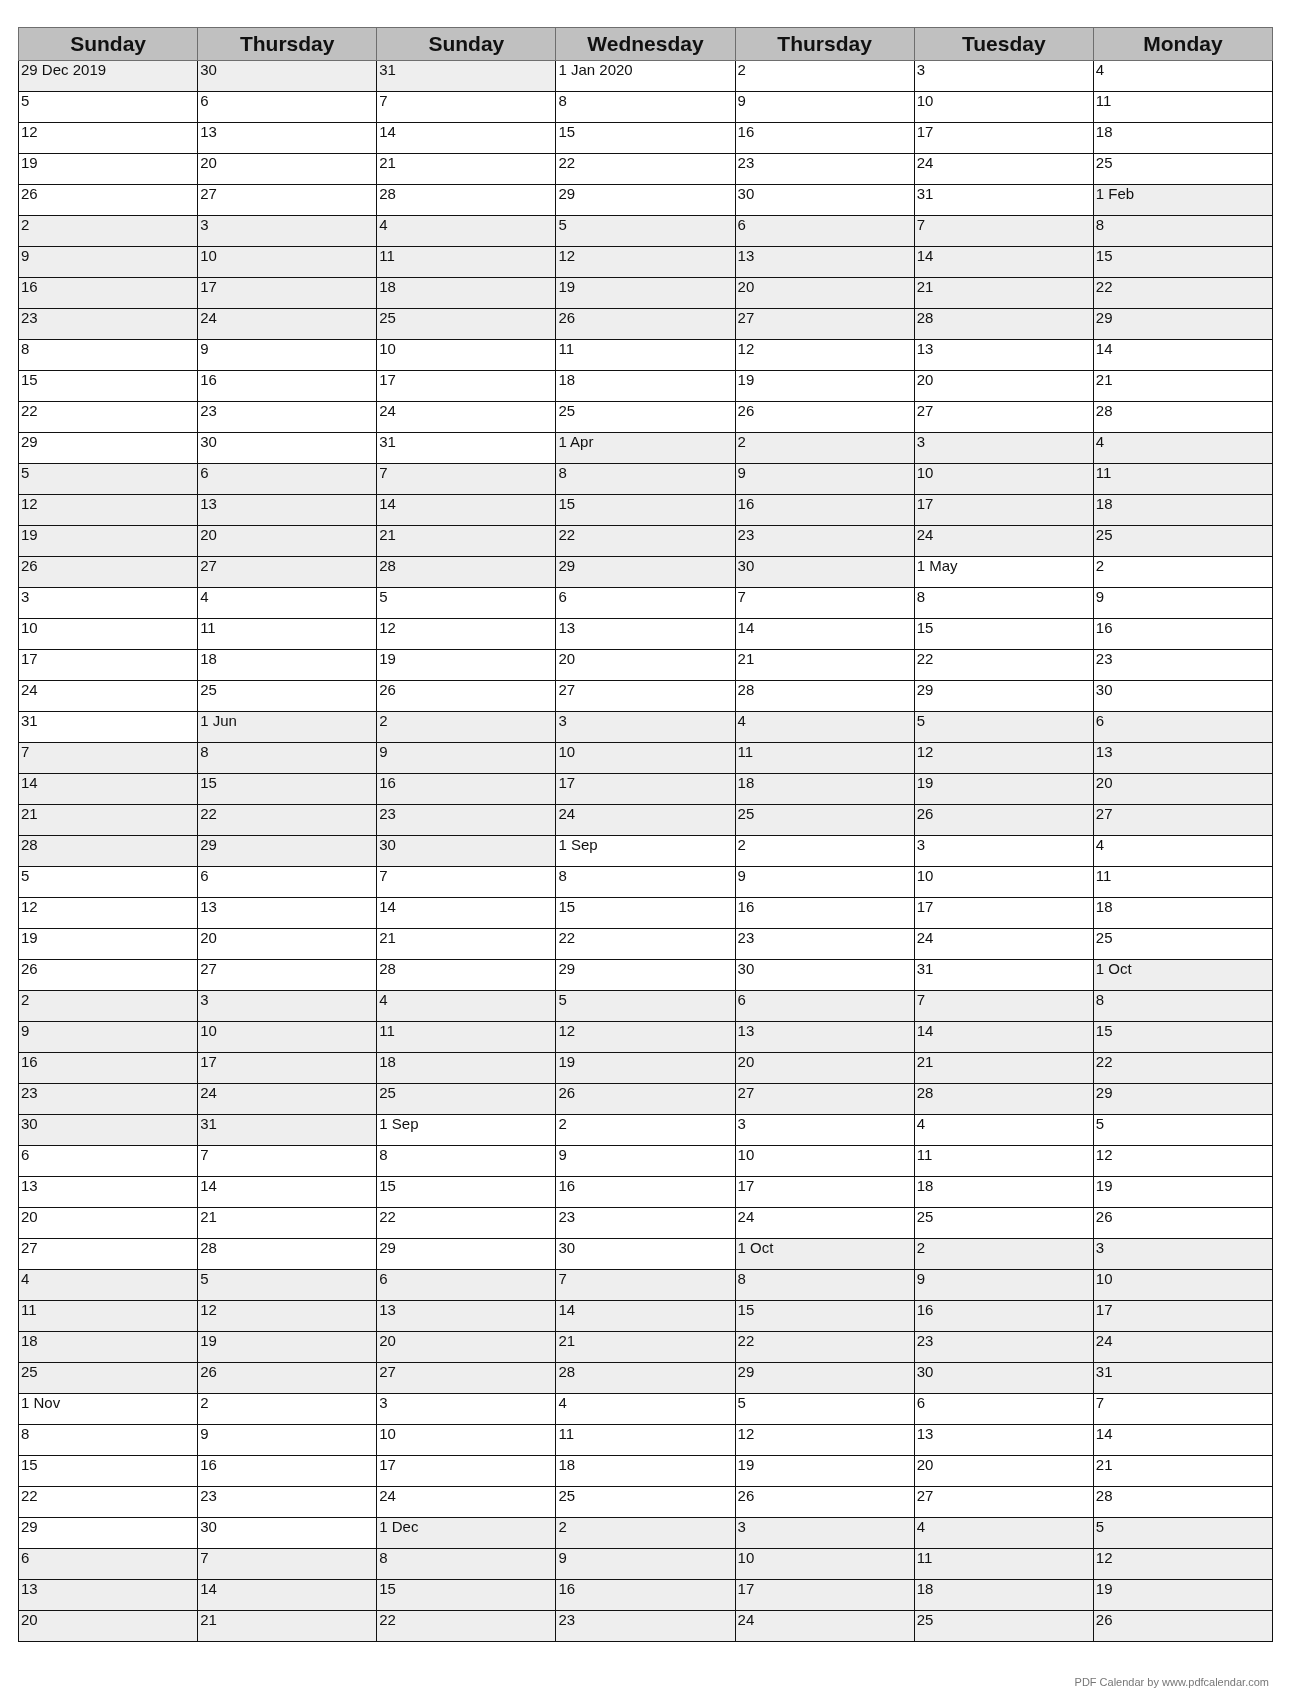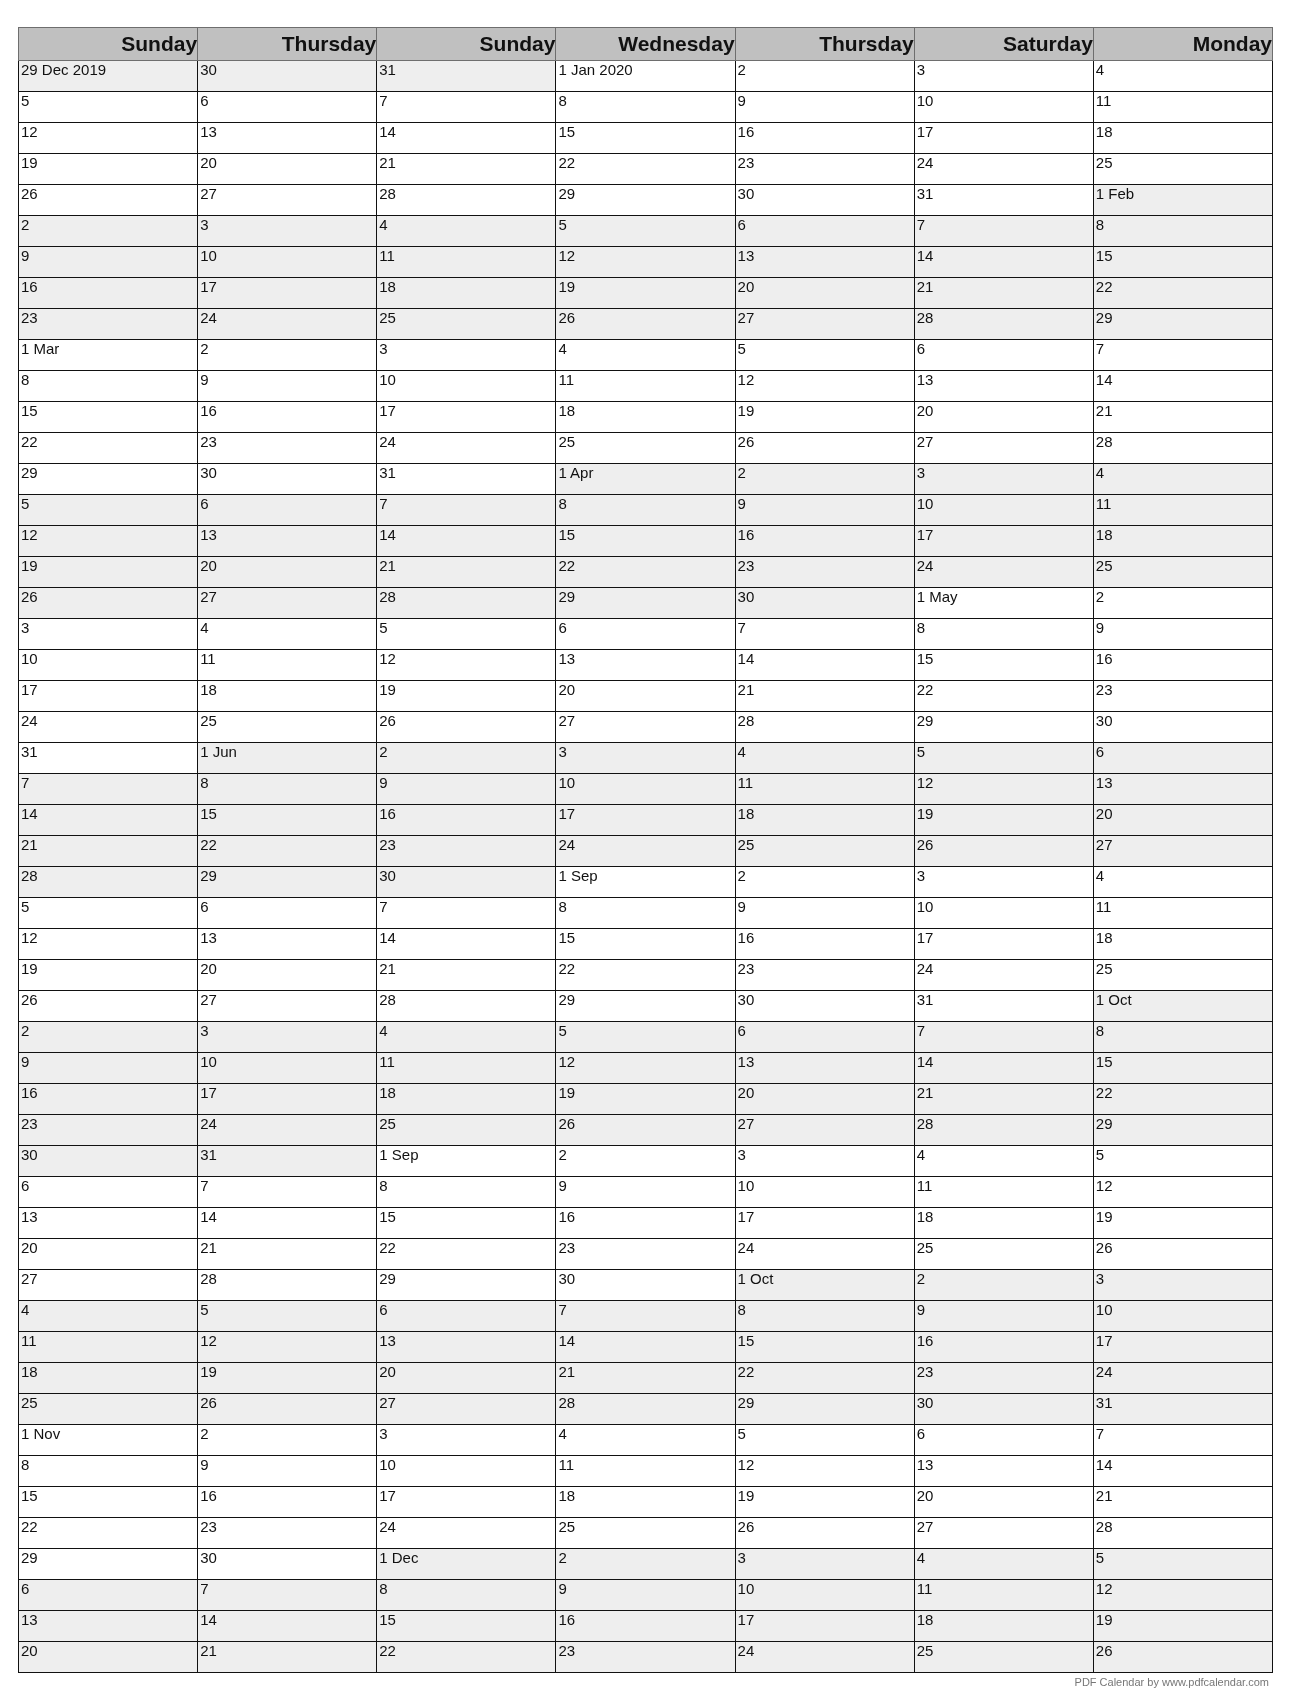--- a/index.html
+++ b/index.html
@@ -4,21 +4,21 @@
 <style>
   html, body { margin: 0; padding: 0; background: #ffffff; }
   body { width: 1297px; height: 1705px; position: relative; overflow: hidden;
          font-family: "Liberation Sans", "DejaVu Sans", sans-serif; color: #111; }
   #calendar {
     position: absolute; left: 18px; top: 27px; width: 1255px;
     border-collapse: collapse; table-layout: fixed;
   }
   #calendar th {
     background: #c0c0c0; height: 32px; font-size: 21px; font-weight: bold;
-    border: 1.5px solid #6e6e6e; text-align: right; padding: 0; color: #111;
+    border: 1.5px solid #6e6e6e; text-align: center; padding: 0; color: #111;
   }
   #calendar td {
     height: 30px; border: 1.5px solid #111; padding: 0 0 0 2px;
     vertical-align: top; font-size: 15px; line-height: 18px;
     background: #ffffff; overflow: hidden; white-space: nowrap;
   }
   #calendar td.shaded { background: #eeeeee; }
   #footer {
     position: absolute; right: 28px; top: 1676px;
     font-size: 11px; color: #777;
@@ -28,21 +28,21 @@
 <body>
 
 <table id="calendar">
   <thead>
     <tr>
       <th>Sunday</th>
       <th>Thursday</th>
       <th>Sunday</th>
       <th>Wednesday</th>
       <th>Thursday</th>
-      <th>Saturday</th>
+      <th>Tuesday</th>
       <th>Monday</th>
     </tr>
   </thead>
   <tbody id="calendar-body">
       <tr>
         <td class="shaded">29 Dec 2019</td>
         <td class="shaded">30</td>
         <td class="shaded">31</td>
         <td>1 Jan 2020</td>
         <td>2</td>
@@ -115,29 +115,20 @@
       <tr>
         <td class="shaded">23</td>
         <td class="shaded">24</td>
         <td class="shaded">25</td>
         <td class="shaded">26</td>
         <td class="shaded">27</td>
         <td class="shaded">28</td>
         <td class="shaded">29</td>
       </tr>
       <tr>
-        <td>1 Mar</td>
-        <td>2</td>
-        <td>3</td>
-        <td>4</td>
-        <td>5</td>
-        <td>6</td>
-        <td>7</td>
-      </tr>
-      <tr>
         <td>8</td>
         <td>9</td>
         <td>10</td>
         <td>11</td>
         <td>12</td>
         <td>13</td>
         <td>14</td>
       </tr>
       <tr>
         <td>15</td>

